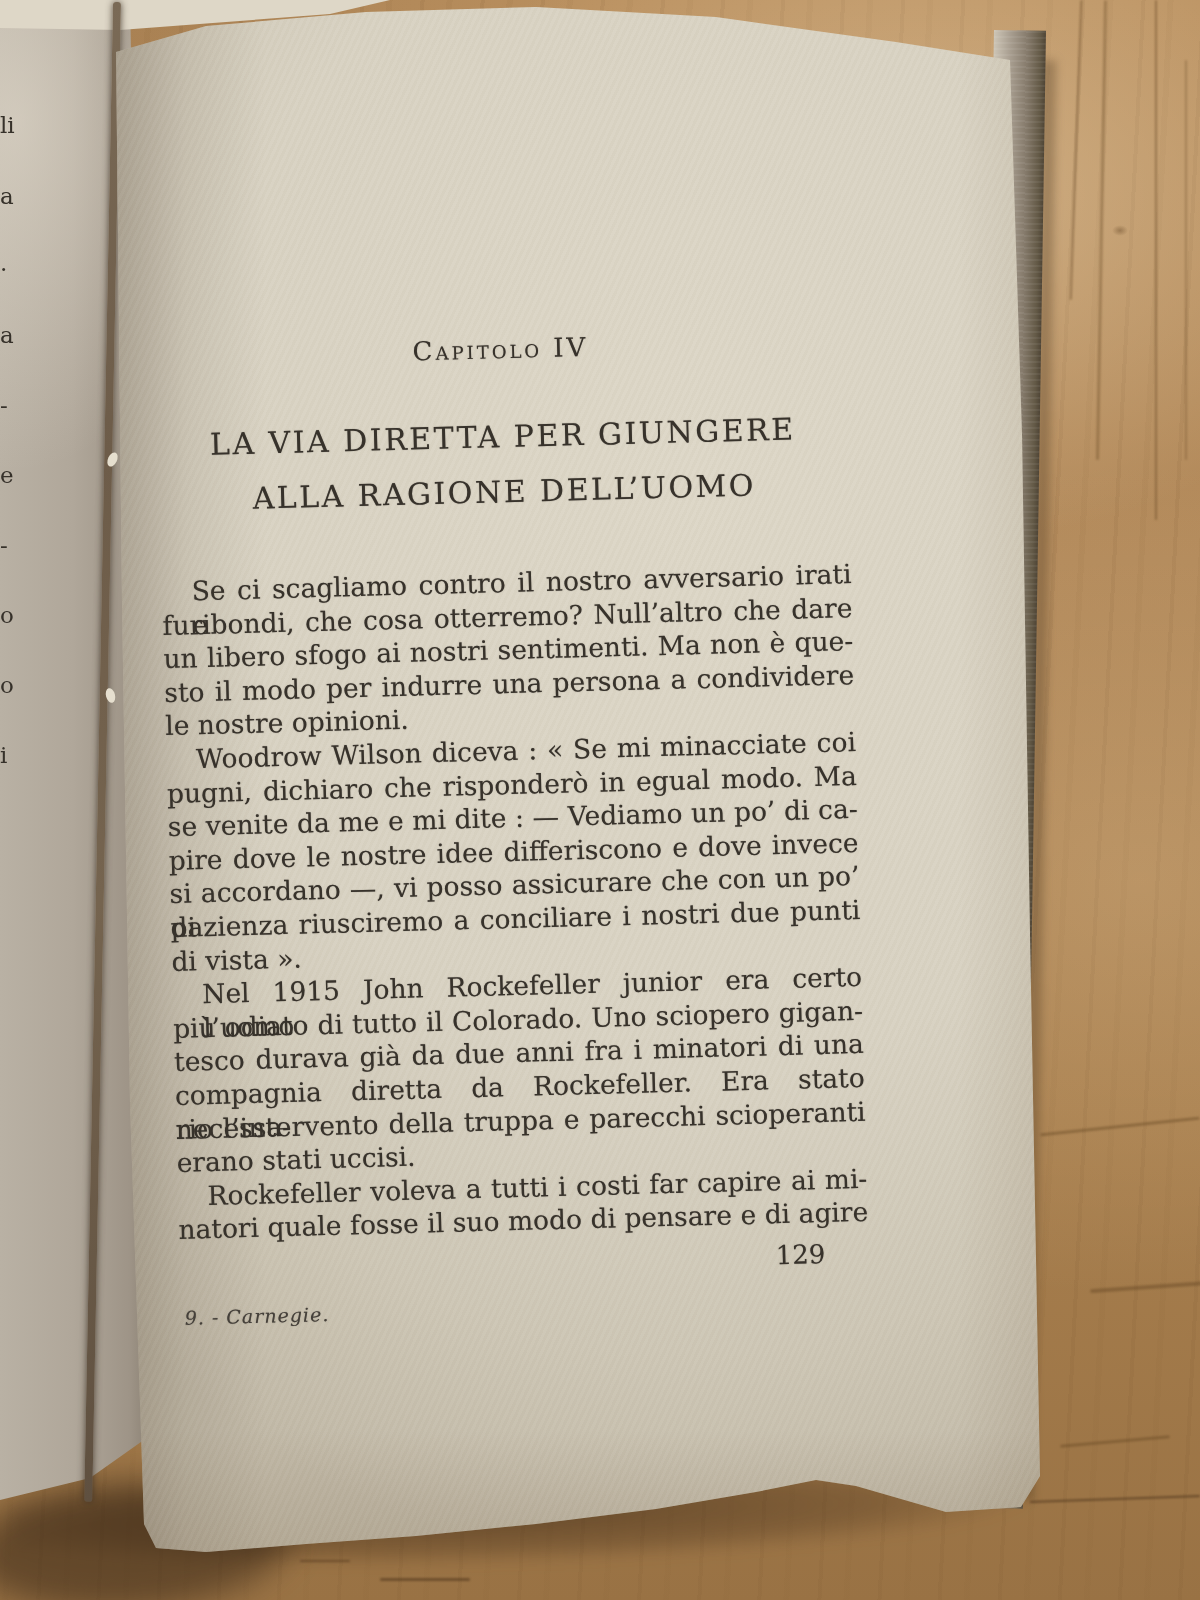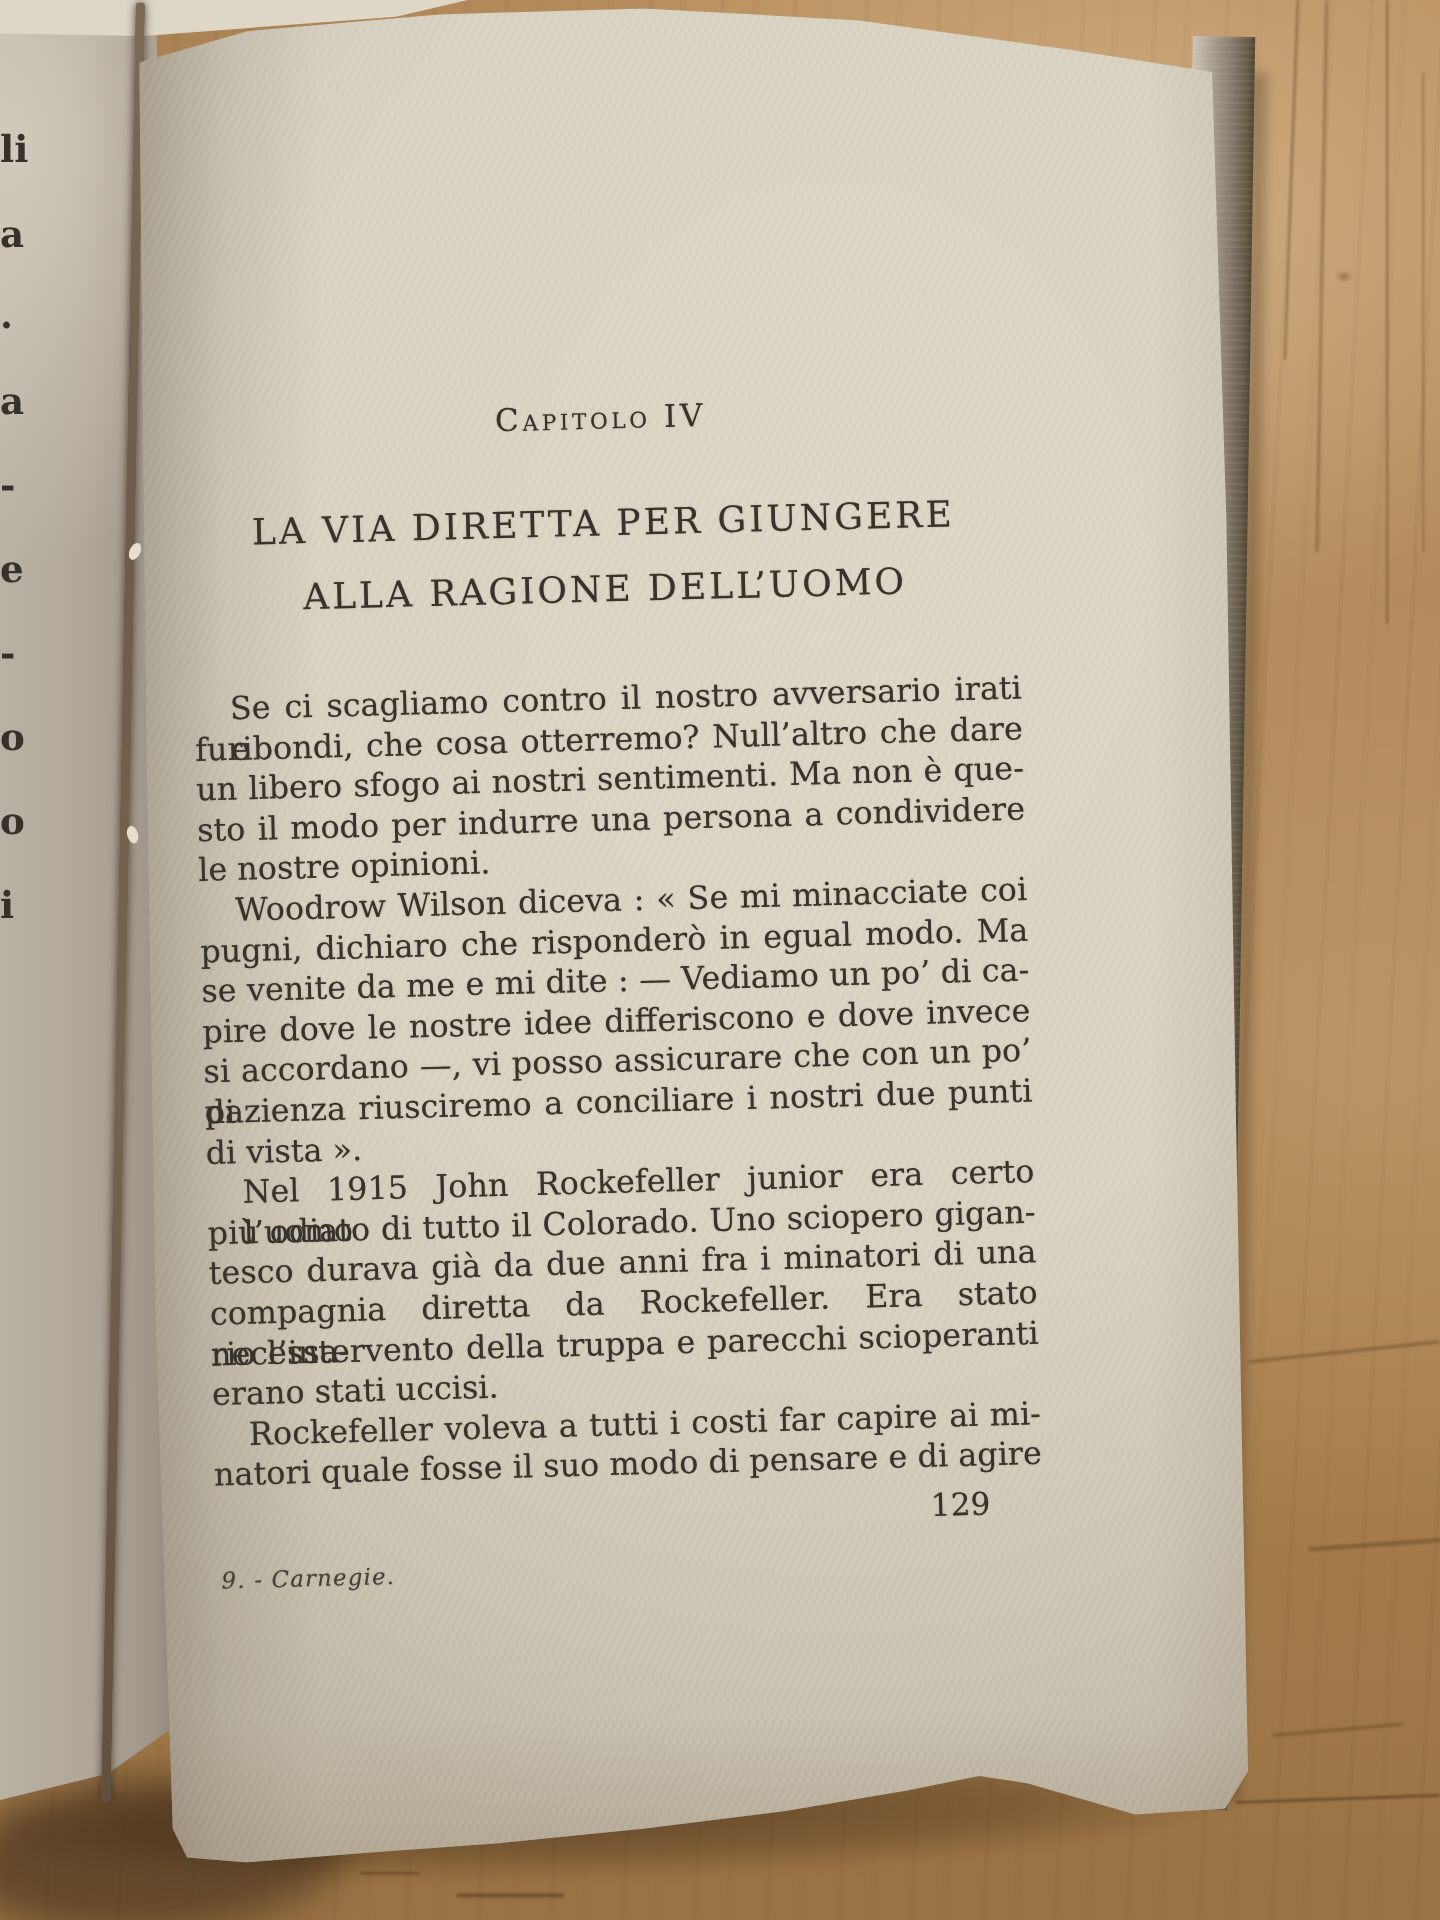--- a/index.html
+++ b/index.html
@@ -55,21 +55,21 @@
       linear-gradient(90deg,#cdc5b6 0%,#aaa092 30%,#857a6b 65%,#635946 90%,#4f4536 100%);
   }
   
   .left-page{
     position:absolute;left:0;top:0;width:162px;height:1520px;z-index:5;
     clip-path:polygon(0 0,130px 0,152px 1160px,158px 1430px,90px 1478px,0 1500px);
     background:
       radial-gradient(ellipse 300px 500px at 10% 8%, rgba(235,228,214,0.5), transparent 70%),
       linear-gradient(90deg,#b9b1a4 0%,#b0a79a 45%,#9e9487 80%,#857b6d 97%,#6f6557 100%);
   }
-  .frag{position:absolute;left:0;font-size:31px;line-height:26px;color:#36312a;font-weight:bold;}
+  .frag{position:absolute;left:0;font-size:23px;line-height:26px;color:#36312a;}
   .pages-top-edge{
     position:absolute;left:0;top:0;width:400px;height:32px;z-index:6;
     background:#ded7c7;clip-path:polygon(0 0,390px 0,330px 14px,120px 30px,0 28px);
   }
   
   .gutter{
     position:absolute;left:113px;top:2px;width:8px;height:1500px;z-index:6;
     transform:rotate(1.1deg);transform-origin:top left;
     background:linear-gradient(180deg,#7a6a56,#6d5c49 30%,#75644f 60%,#5f5040 100%);
     box-shadow:0 0 7px rgba(60,48,36,0.85);border-radius:3px;

